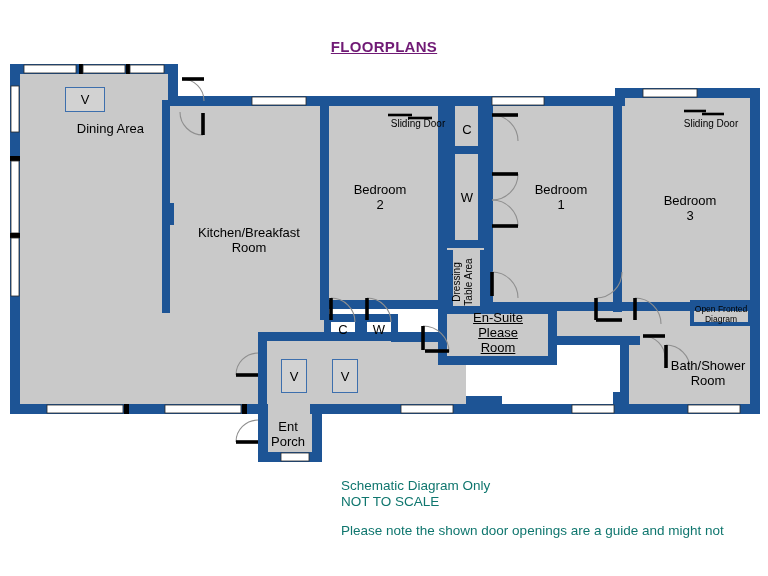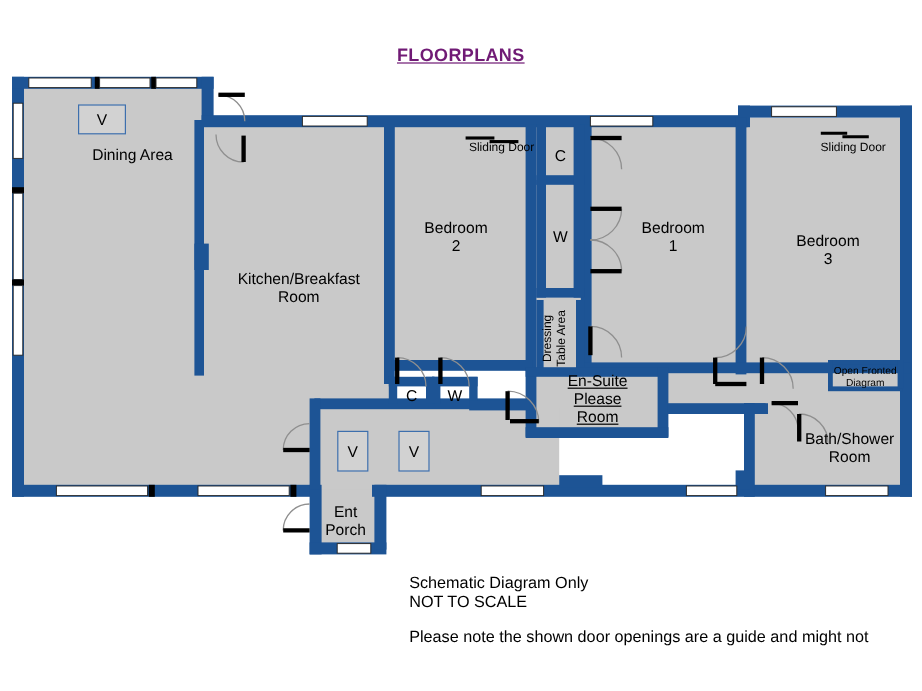--- a/index.html
+++ b/index.html
@@ -36,21 +36,21 @@
   }
   #plan-svg {
     position: absolute;
     left: 0;
     top: 0;
   }
   .footer-block {
     position: absolute;
     font-size: 13.5px;
     line-height: 16px;
-    color: #000000;
+    color: #0f766e;
     white-space: nowrap;
   }
   #footer-1 { left: 341px; top: 478px; }
   #footer-2 { left: 341px; top: 523px; }
   .label {
     position: absolute;
     font-size: 13px;
     line-height: 15px;
     text-align: center;
     color: #000000;

